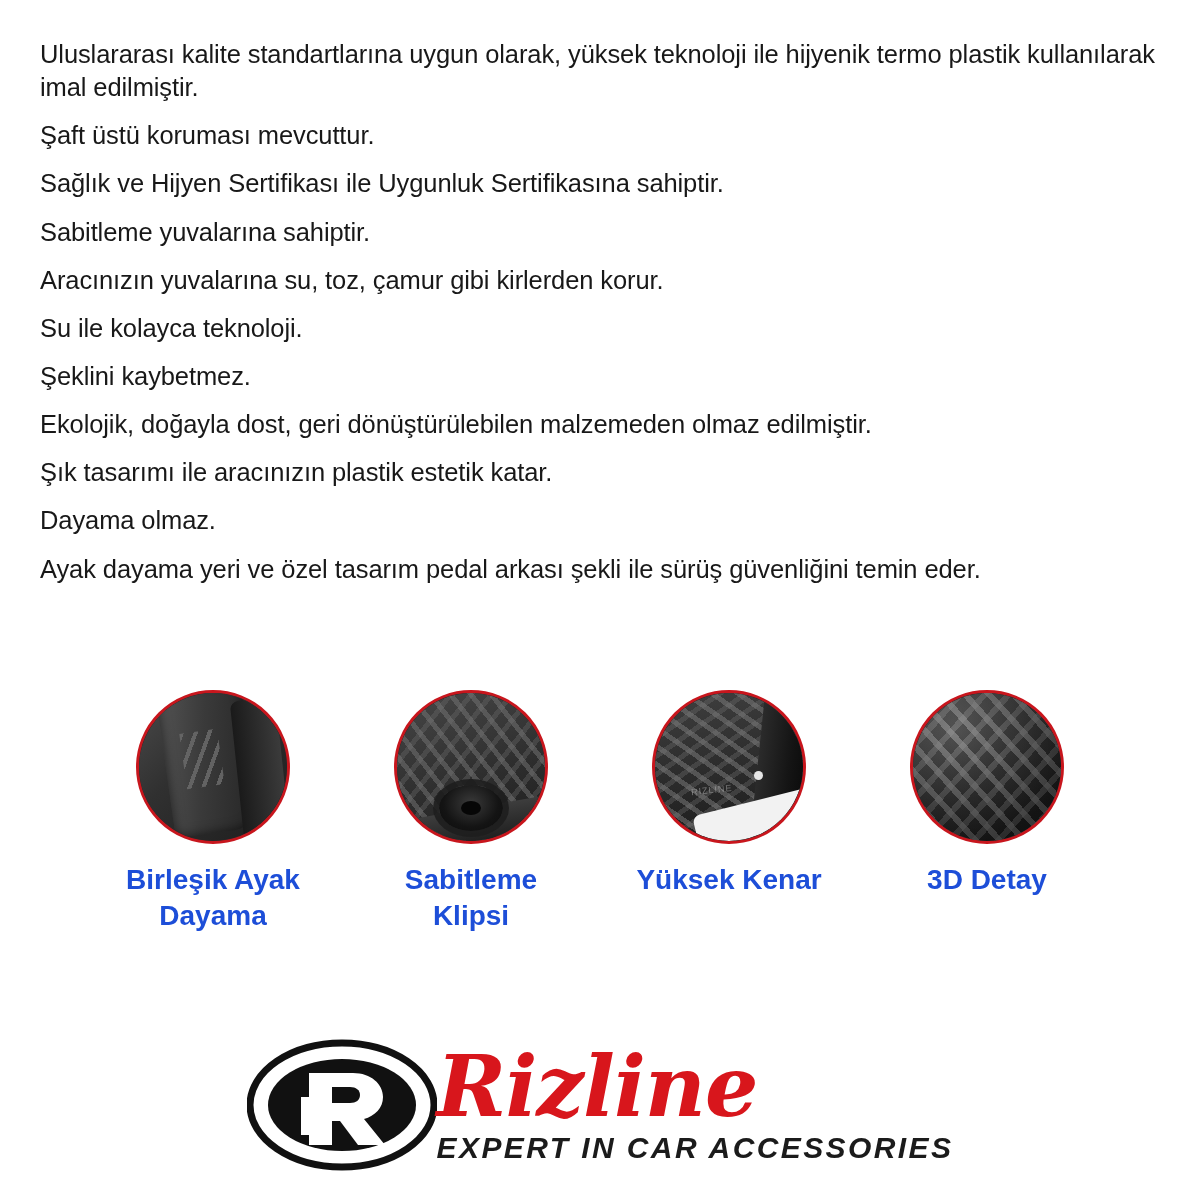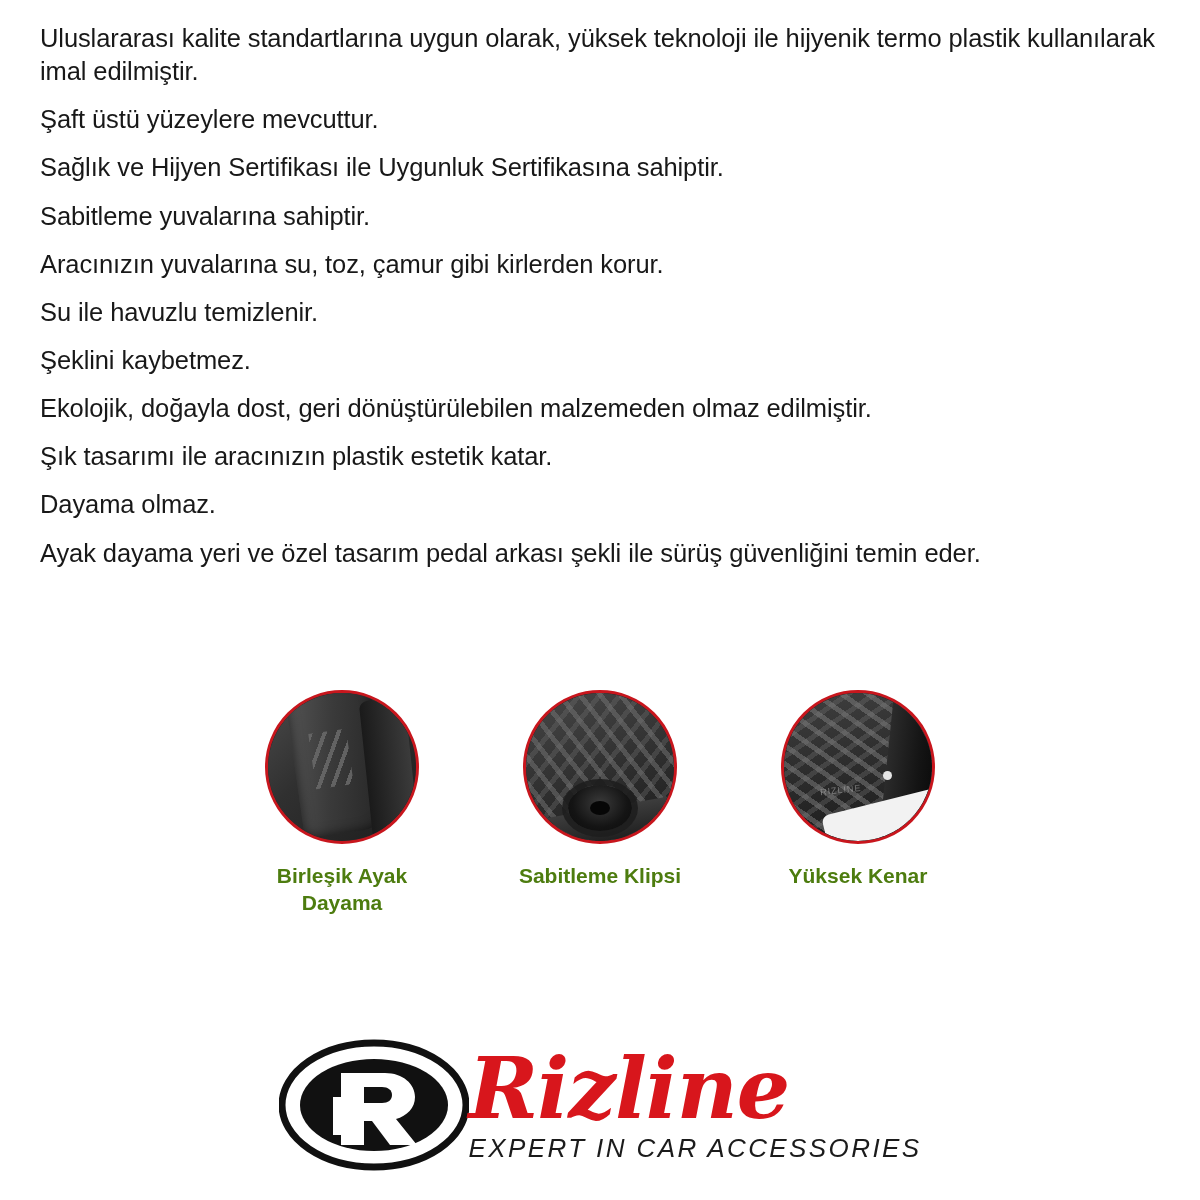--- a/index.html
+++ b/index.html
@@ -13,21 +13,21 @@
     font-family: "Liberation Sans", sans-serif;
     color: #1b1b1b;
     overflow: hidden;
     position: relative;
   }
   .page {
     width: 1200px;
     height: 1200px;
     position: relative;
     box-sizing: border-box;
-    padding: 22px 40px 0 40px;
+    padding: 38px 40px 0 40px;
   }
 
   
   .features {
     list-style: none;
     margin: 0;
     padding: 0;
   }
   .features li {
     font-size: 25.5px;
@@ -67,23 +67,23 @@
     background: #2a2a2a;
   }
   .circle .inner {
     position: absolute;
     inset: 0;
     border-radius: 50%;
     overflow: hidden;
   }
   .detail-caption {
     margin-top: 18px;
-    font-size: 21px;
+    font-size: 28px;
     font-weight: bold;
-    color: #4d7c0f;
+    color: #1d4ed8;
     text-align: center;
     line-height: 1.3;
     max-width: 200px;
   }
 
   
   .art-footrest {
     position: absolute;
     inset: 0;
     background:
@@ -253,39 +253,39 @@
     font-weight: bold;
     font-size: 84px;
     color: #d8161c;
     line-height: 1;
     letter-spacing: -1px;
   }
   .logo-sub {
     margin-top: 2px;
     font-family: "Liberation Sans", sans-serif;
     font-style: italic;
-    font-weight: normal;
-    font-size: 26px;
+    font-weight: bold;
+    font-size: 30px;
     letter-spacing: 2.4px;
     color: #1b1b1b;
     text-align: left;
   }
 </style>
 </head>
 <body>
 
 <div class="page">
 
   <ul class="features">
     <li>Uluslararası kalite standartlarına uygun olarak, yüksek teknoloji ile hijyenik termo plastik kullanılarak imal edilmiştir.</li>
-    <li>Şaft üstü yüzeylere mevcuttur.</li>
+    <li>Şaft üstü koruması mevcuttur.</li>
     <li>Sağlık ve Hijyen Sertifikası ile Uygunluk Sertifikasına sahiptir.</li>
     <li>Sabitleme yuvalarına sahiptir.</li>
     <li>Aracınızın yuvalarına su, toz, çamur gibi kirlerden korur.</li>
-    <li>Su ile havuzlu temizlenir.</li>
+    <li>Su ile kolayca teknoloji.</li>
     <li>Şeklini kaybetmez.</li>
     <li>Ekolojik, doğayla dost, geri dönüştürülebilen malzemeden olmaz edilmiştir.</li>
     <li>Şık tasarımı ile aracınızın plastik estetik katar.</li>
     <li>Dayama olmaz.</li>
     <li>Ayak dayama yeri ve özel tasarım pedal arkası şekli ile sürüş güvenliğini temin eder.</li>
   </ul>
 
   <div class="details">
 
     <div class="detail">
@@ -319,20 +319,31 @@
             <div class="wall"></div>
             <div class="dot"></div>
             <div class="brand">RIZLINE</div>
             <div class="white"></div>
           </div>
         </div>
       </div>
       <div class="detail-caption">Yüksek Kenar</div>
     </div>
 
+    <div class="detail">
+      <div class="circle">
+        <div class="inner">
+          <div class="art-3d">
+            <div class="tex"></div>
+            <div class="shade"></div>
+          </div>
+        </div>
+      </div>
+      <div class="detail-caption">3D Detay</div>
+    </div>
 
   </div>
 
   <div class="logo-wrap">
     <div class="logo">
       <div class="logo-mark">
         <svg viewBox="0 0 190 136" width="190" height="136" aria-hidden="true">
           <ellipse cx="95" cy="68" rx="92" ry="62" fill="none" stroke="#111" stroke-width="7"></ellipse>
           <ellipse cx="95" cy="68" rx="74" ry="46" fill="#111"></ellipse>
           <path d="M62 36 h44 c18 0 30 11 30 24 0 11-8 19-19 22 l21 26 h-27 l-18-24 h-8 v24 H62 Z" fill="#ffffff"></path>

